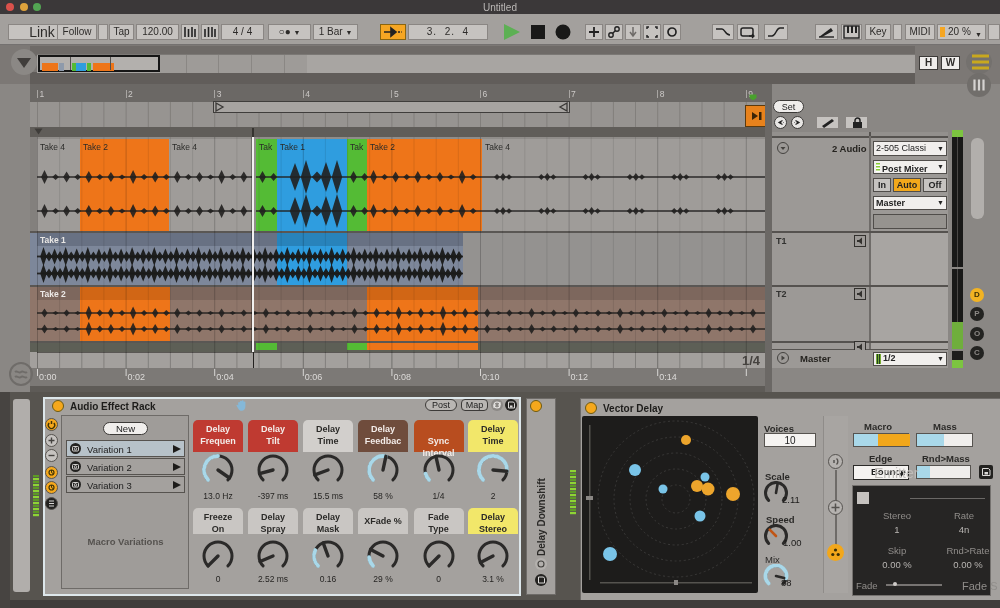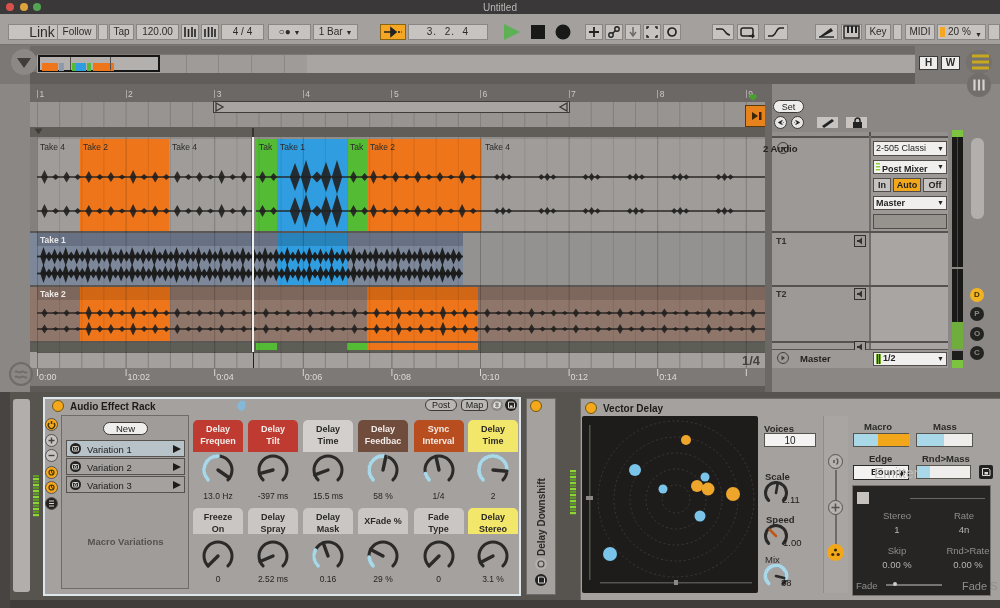--- a/index.html
+++ b/index.html
@@ -349,21 +349,21 @@
     <rect x="95.6" y="1" width="1" height="7" fill="#d8d6d4"></rect>
     <rect x="184.2" y="1" width="1" height="7" fill="#d8d6d4"></rect>
     <rect x="272.8" y="1" width="1" height="7" fill="#d8d6d4"></rect>
     <rect x="361.4" y="1" width="1" height="7" fill="#d8d6d4"></rect>
     <rect x="450" y="1" width="1" height="7" fill="#d8d6d4"></rect>
     <rect x="538.6" y="1" width="1" height="7" fill="#d8d6d4"></rect>
     <rect x="627.2" y="1" width="1" height="7" fill="#d8d6d4"></rect>
     <rect x="715.8" y="1" width="1" height="7" fill="#d8d6d4"></rect>
   </svg>
 <div class="a" style="left:39px;top:372px;font-size:9px;color:#dddbd9">0:00</div>
-<div class="a" style="left:127.6px;top:372px;font-size:9px;color:#dddbd9">10:02</div>
+<div class="a" style="left:127.6px;top:372px;font-size:9px;color:#dddbd9">0:02</div>
 <div class="a" style="left:216.2px;top:372px;font-size:9px;color:#dddbd9">0:04</div>
 <div class="a" style="left:304.8px;top:372px;font-size:9px;color:#dddbd9">0:06</div>
 <div class="a" style="left:393.4px;top:372px;font-size:9px;color:#dddbd9">0:08</div>
 <div class="a" style="left:482px;top:372px;font-size:9px;color:#dddbd9">0:10</div>
 <div class="a" style="left:570.6px;top:372px;font-size:9px;color:#dddbd9">0:12</div>
 <div class="a" style="left:659.2px;top:372px;font-size:9px;color:#dddbd9">0:14</div>
 <div class="a" style="left:30px;top:386px;width:735px;height:6px;background:#5e5b57"></div>
 <div class="a" style="left:9px;top:362px;width:24px;height:24px;border-radius:50%;border:2px solid #6f6c69"></div>
 <svg class="a" style="left:9px;top:362px" width="24" height="24">
     <path d="M6 10c2-2 4 2 6 0s4 2 6 0M6 15c2-2 4 2 6 0s4 2 6 0" stroke="#6f6c69" stroke-width="1.8" fill="none"></path>
@@ -375,21 +375,21 @@
 <div class="a" style="left:869px;top:136px;width:2px;height:232px;background:#6f6c69"></div>
 <div class="a" style="left:871px;top:231px;width:77px;height:119px;background:#a8a5a2"></div>
 <div class="a" style="left:772px;top:231px;width:176px;height:2px;background:#55524f"></div>
 <div class="a" style="left:772px;top:285px;width:176px;height:2px;background:#55524f"></div>
 <div class="a" style="left:772px;top:341px;width:176px;height:2px;background:#55524f"></div>
 <div class="a" style="left:772px;top:349px;width:176px;height:2px;background:#55524f"></div>
 <div class="a" style="left:777px;top:142px;width:12px;height:12px;border-radius:50%;border:1.5px solid #44423f"></div>
 <svg class="a" style="left:777px;top:142px" width="12" height="12">
     <path d="M3.5 5l2.5 3 2.5-3z" fill="#44423f"></path>
   </svg>
-<div class="a" style="left:763px;top:143px;font-size:9.5px;font-weight:bold;color:#25231f">2 Audio</div>
+<div class="a" style="left:832px;top:143px;font-size:9.5px;font-weight:bold;color:#25231f">2 Audio</div>
 <div class="a" style="left:873px;top:141px;width:74px;height:15px;background:#f1efed;border:1px solid #504d4a;font-size:9px;color:#222;overflow:hidden;white-space:nowrap"><span style="margin-left:2px;line-height:13px">2-505 Classi</span><span style="position:absolute;right:2px;top:3px;font-size:7px">▼</span></div>
 <div class="a" style="left:873px;top:160px;width:74px;height:14px;background:#f1efed;border:1px solid #504d4a;font-size:9px;color:#222;overflow:hidden;white-space:nowrap"><span style="display:inline-block;width:4px;height:9px;background:repeating-linear-gradient(#8c3,#8c3 1px,#fff 2px,#fff 3px);margin:2px 2px 0 2px"></span><span style="line-height:12px;font-weight:bold">Post Mixer</span><span style="position:absolute;right:2px;top:2px;font-size:7px">▼</span></div>
 <div class="a" style="left:873px;top:178px;width:18px;height:14px;background:#c6c3c0;border:1px solid #504d4a;font-size:9px;font-weight:bold;text-align:center;line-height:13px;color:#222">In</div>
 <div class="a" style="left:893px;top:178px;width:28px;height:14px;background:#f3a81b;border:1px solid #504d4a;font-size:9px;font-weight:bold;text-align:center;line-height:13px;color:#222">Auto</div>
 <div class="a" style="left:923px;top:178px;width:24px;height:14px;background:#c6c3c0;border:1px solid #504d4a;font-size:9px;font-weight:bold;text-align:center;line-height:13px;color:#222">Off</div>
 <div class="a" style="left:873px;top:196px;width:74px;height:14px;background:#f1efed;border:1px solid #504d4a;font-size:9px;color:#222;overflow:hidden;white-space:nowrap"><span style="margin-left:2px;line-height:12px;font-weight:bold">Master</span><span style="position:absolute;right:2px;top:2px;font-size:7px">▼</span></div>
 <div class="a" style="left:873px;top:214px;width:74px;height:15px;background:#96938f;border:1px solid #504d4a;font-size:9px;color:#222;overflow:hidden;white-space:nowrap"></div>
 <div class="a" style="left:776px;top:236px;font-size:9px;font-weight:bold;color:#323230">T1</div>
 <svg class="a" style="left:854px;top:235px" width="12" height="12">
     <rect x="0.5" y="0.5" width="11" height="11" fill="#9c9996" stroke="#33312e"></rect>
@@ -557,21 +557,21 @@
     <line x1="25" y1="18" x2="11.8" y2="22.8" stroke="#2b2a29" stroke-width="3.4" stroke-linecap="round"></line>
   </svg>
 <div class="a" style="left:303px;top:491px;width:50px;text-align:center;font-size:8.5px;color:#262523">15.5 ms</div>
 <div class="a" style="left:358px;top:420px;width:50px;height:32px;background:#6f4c3c;border-radius:5px 5px 0 0;font-size:9px;font-weight:bold;color:#f3ece9;text-align:center;padding-top:3px;line-height:12px">Delay<br>Feedbac</div>
 <svg class="a" style="left:358px;top:452px" width="50" height="38">
     <path d="M15.1 27.9 A14 14 0 1 1 34.9 27.9" stroke="#2b2a29" stroke-width="3.0" fill="none" stroke-linecap="round"></path>
     <path d="M15.1 27.9 A14 14 0 0 1 27.9 4.3" stroke="#a9d8e9" stroke-width="3.8" fill="none" stroke-linecap="round"></path>
     <line x1="25" y1="18" x2="27.9" y2="4.3" stroke="#2b2a29" stroke-width="3.4" stroke-linecap="round"></line>
   </svg>
 <div class="a" style="left:358px;top:491px;width:50px;text-align:center;font-size:8.5px;color:#262523">58 %</div>
-<div class="a" style="left:413.5px;top:420px;width:50px;height:32px;background:#b84d1f;border-radius:5px 5px 0 0;font-size:9px;font-weight:bold;color:#f3ece9;text-align:center;padding-top:3px;line-height:12px">Sync<br>Interval</div>
+<div class="a" style="left:413.5px;top:420px;width:50px;height:32px;background:#b84d1f;border-radius:5px 5px 0 0;font-size:9px;font-weight:bold;color:#f3ece9;text-align:center;padding-top:15px;line-height:12px">Sync<br>Interval</div>
 <svg class="a" style="left:413.5px;top:452px" width="50" height="38">
     <path d="M15.1 27.9 A14 14 0 1 1 34.9 27.9" stroke="#2b2a29" stroke-width="3.0" fill="none" stroke-linecap="round"></path>
     <path d="M15.1 27.9 A14 14 0 0 1 11.5 21.6" stroke="#a9d8e9" stroke-width="3.8" fill="none" stroke-linecap="round"></path>
     <line x1="25" y1="18" x2="21.9" y2="4.4" stroke="#2b2a29" stroke-width="3.4" stroke-linecap="round"></line>
   </svg>
 <div class="a" style="left:413.5px;top:491px;width:50px;text-align:center;font-size:8.5px;color:#262523">1/4</div>
 <div class="a" style="left:468px;top:420px;width:50px;height:32px;background:#f2e76a;border-radius:5px 5px 0 0;font-size:9px;font-weight:bold;color:#2b2a28;text-align:center;padding-top:3px;line-height:12px">Delay<br>Time</div>
 <svg class="a" style="left:468px;top:452px" width="50" height="38">
     <path d="M15.1 27.9 A14 14 0 1 1 34.9 27.9" stroke="#2b2a29" stroke-width="3.0" fill="none" stroke-linecap="round"></path>
     <path d="M15.1 27.9 A14 14 0 1 1 38.9 19.2" stroke="#a9d8e9" stroke-width="3.8" fill="none" stroke-linecap="round"></path>

